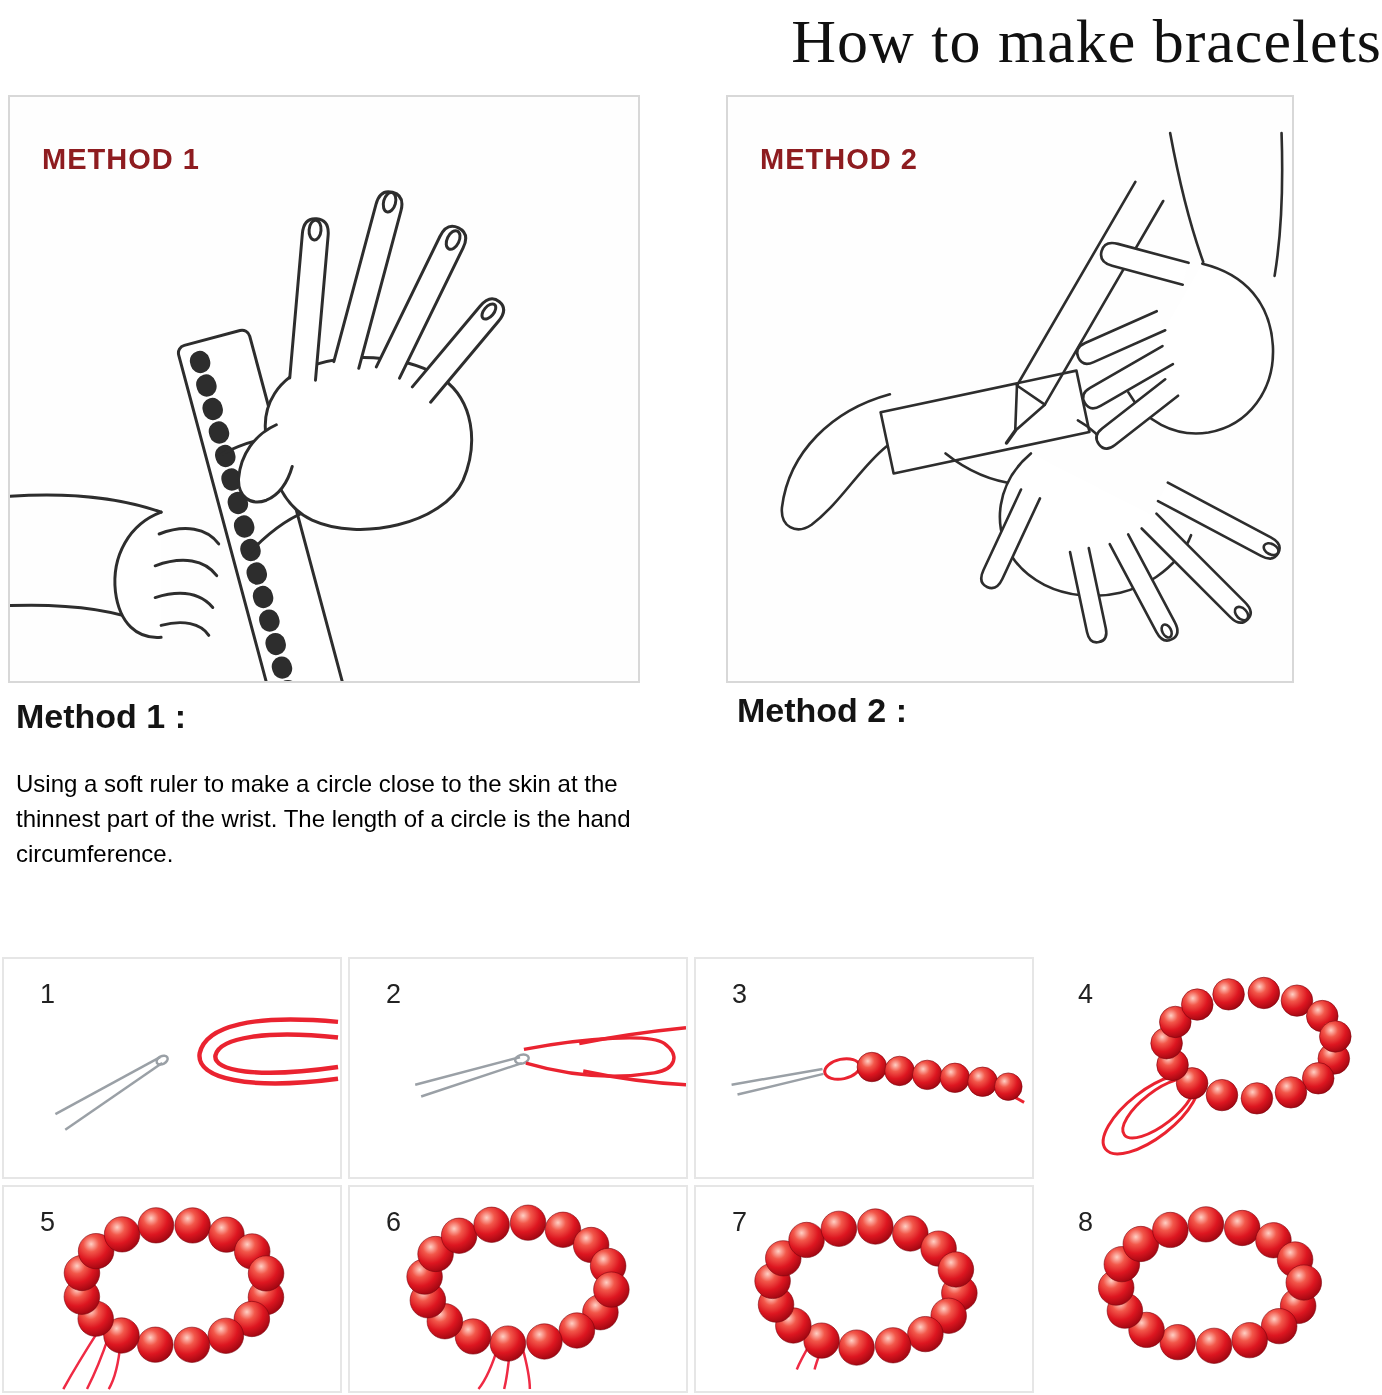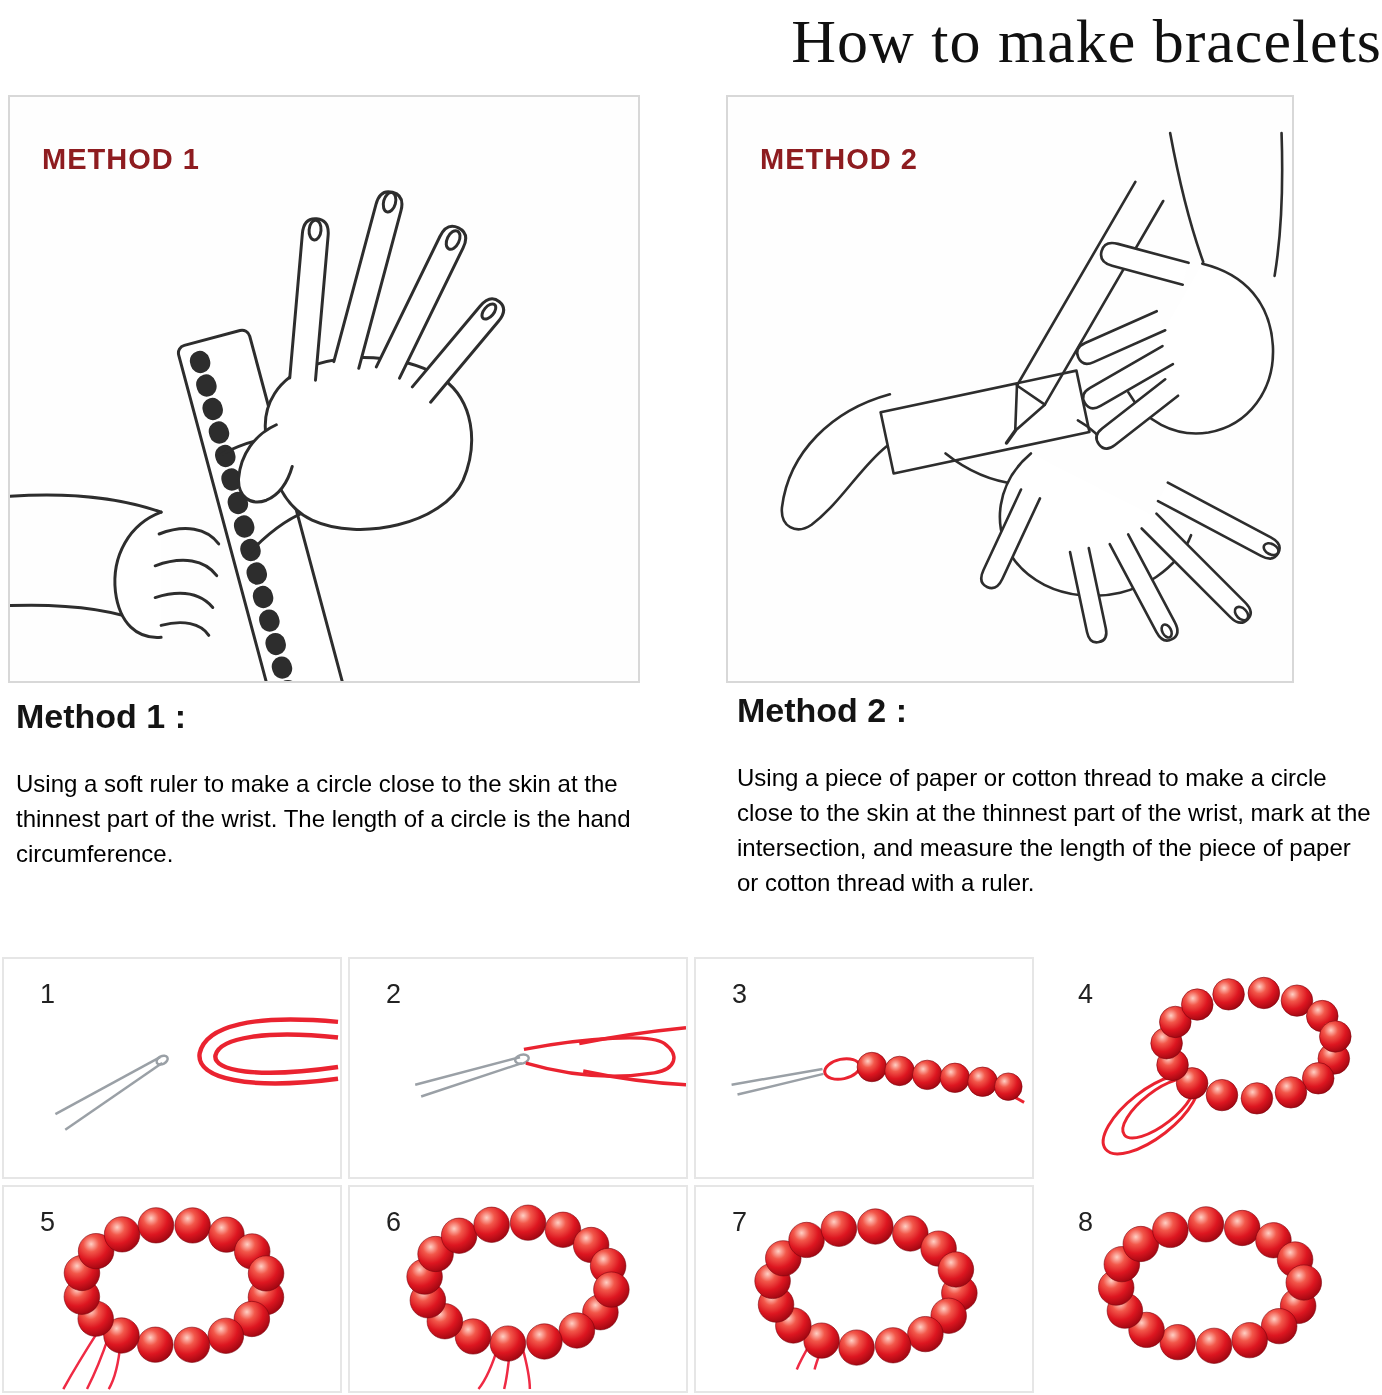--- a/index.html
+++ b/index.html
@@ -176,21 +176,20 @@
       </g>
     </svg>
   </section>
 
   <div class="desc m1">
     <h2>Method 1 :</h2>
     <p>Using a soft ruler to make a circle close to the skin at the thinnest part of the wrist. The length of a circle is the hand circumference.</p>
   </div>
   <div class="desc m2">
     <h2>Method 2 :</h2>
-    <p>Using a piece of paper or cotton thread to make a circle close to the skin at the thinnest part of the wrist, mark at the intersection, and measure the length of the piece of paper or cotton thread with a ruler.</p>
   </div>
 
   <div class="steps">
 
     <figure class="cell">
       <span class="num">1</span>
       <svg viewBox="0 0 340 222" preserveAspectRatio="none">
         <g stroke="#9aa0a6" stroke-width="2.5" fill="none">
           <path d="M52,158 L158,100"></path>
           <path d="M62,174 L160,106"></path>

